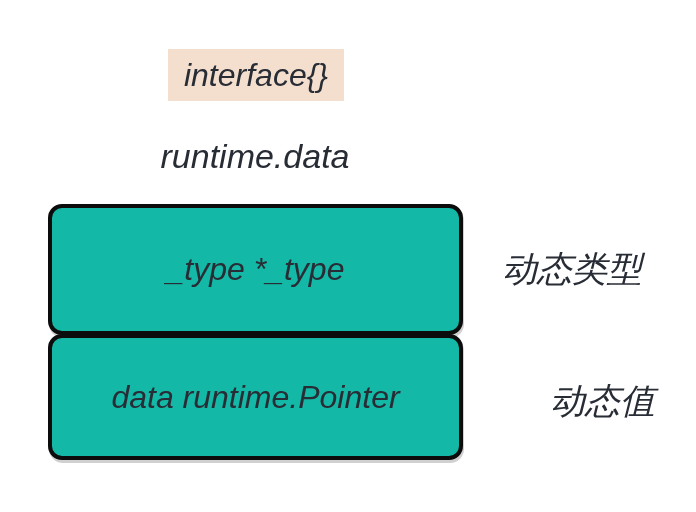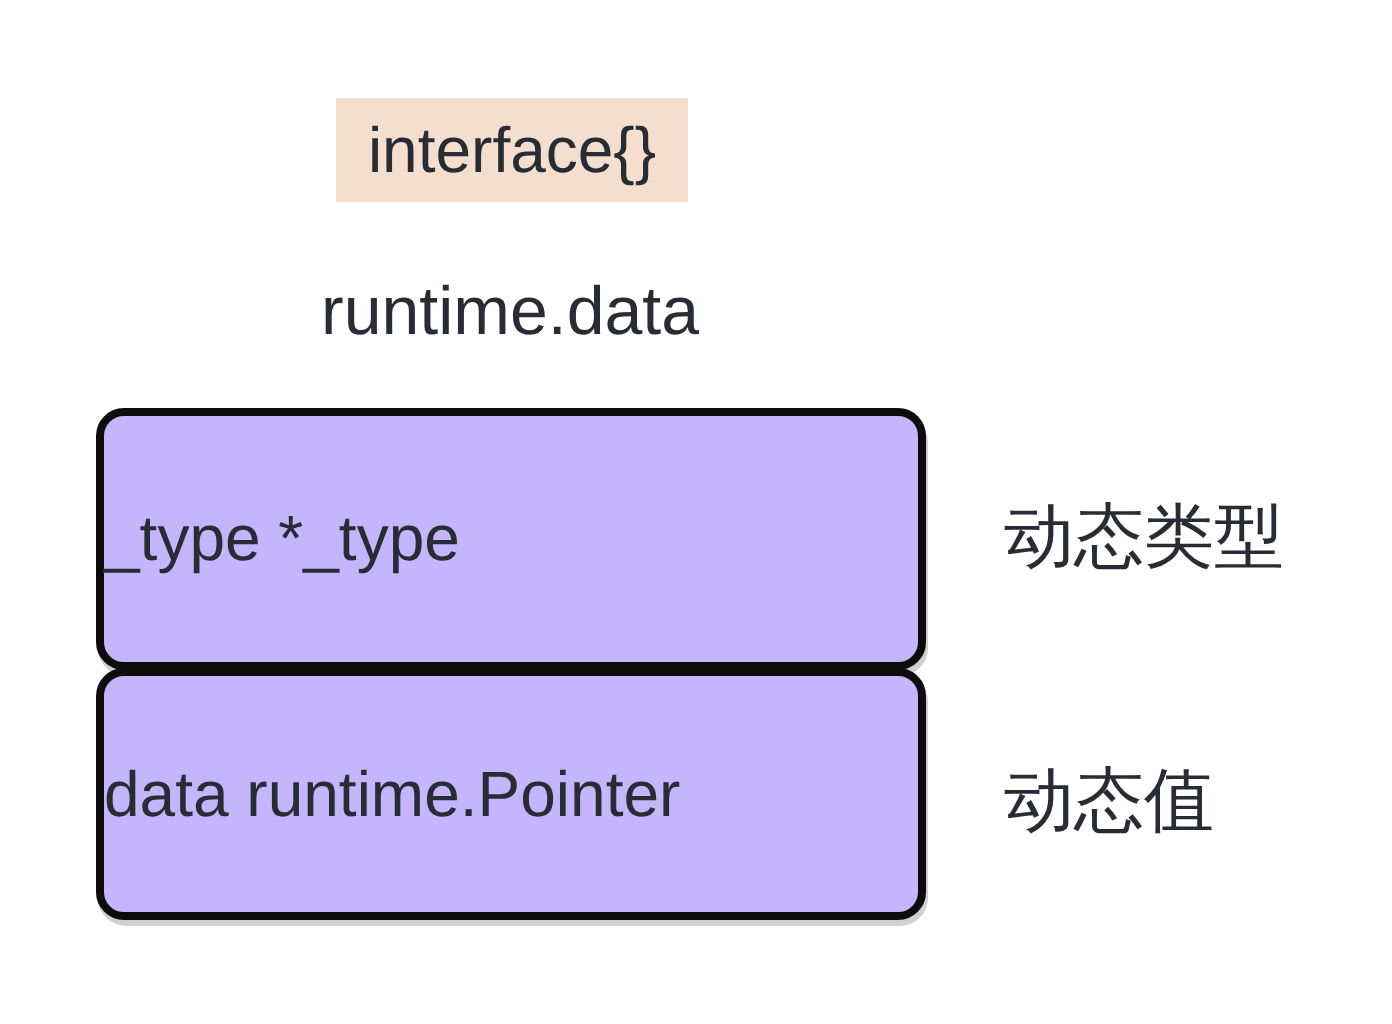--- a/index.html
+++ b/index.html
@@ -8,20 +8,21 @@
     background: #ffffff;
   }
   .canvas {
     position: relative;
     width: 696px;
     height: 512px;
     background: #ffffff;
     overflow: hidden;
     font-family: "Liberation Sans", "DejaVu Sans", sans-serif;
     color: #282c35;
+    font-style: italic;
   }
   .interface-highlight {
     position: absolute;
     left: 256px;
     top: 49px;
     transform: translateX(-50%);
     min-width: 176px;
     height: 52px;
     box-sizing: border-box;
     padding: 0 10px;
@@ -39,25 +40,26 @@
     transform: translateX(-50%);
     font-size: 34px;
     line-height: 44px;
     white-space: nowrap;
   }
   .field-box {
     position: absolute;
     left: 48px;
     width: 415px;
     box-sizing: border-box;
-    background: #c4b5fd;
+    background: #14b8a6;
     border: 4px solid #0c0c0c;
     border-radius: 14px;
     display: flex;
     align-items: center;
+    justify-content: center;
     font-size: 32px;
     white-space: nowrap;
     box-shadow: 1px 3px 0 rgba(120,120,120,0.35);
   }
   .field-box-type {
     top: 204px;
     height: 131px;
     z-index: 1;
   }
   .field-box-data {
@@ -66,21 +68,21 @@
     z-index: 2;
   }
   .annotation {
     position: absolute;
     left: 502px;
     font-size: 35px;
     line-height: 40px;
     white-space: nowrap;
   }
   .annotation-type { top: 249px; }
-  .annotation-value { top: 381px; }
+  .annotation-value { top: 381px; margin-left: 48px; }
 </style>
 </head>
 <body>
 
 <div class="canvas">
 
   <div class="interface-highlight">interface{}</div>
 
   <div class="eface-subtitle">runtime.data</div>
 

